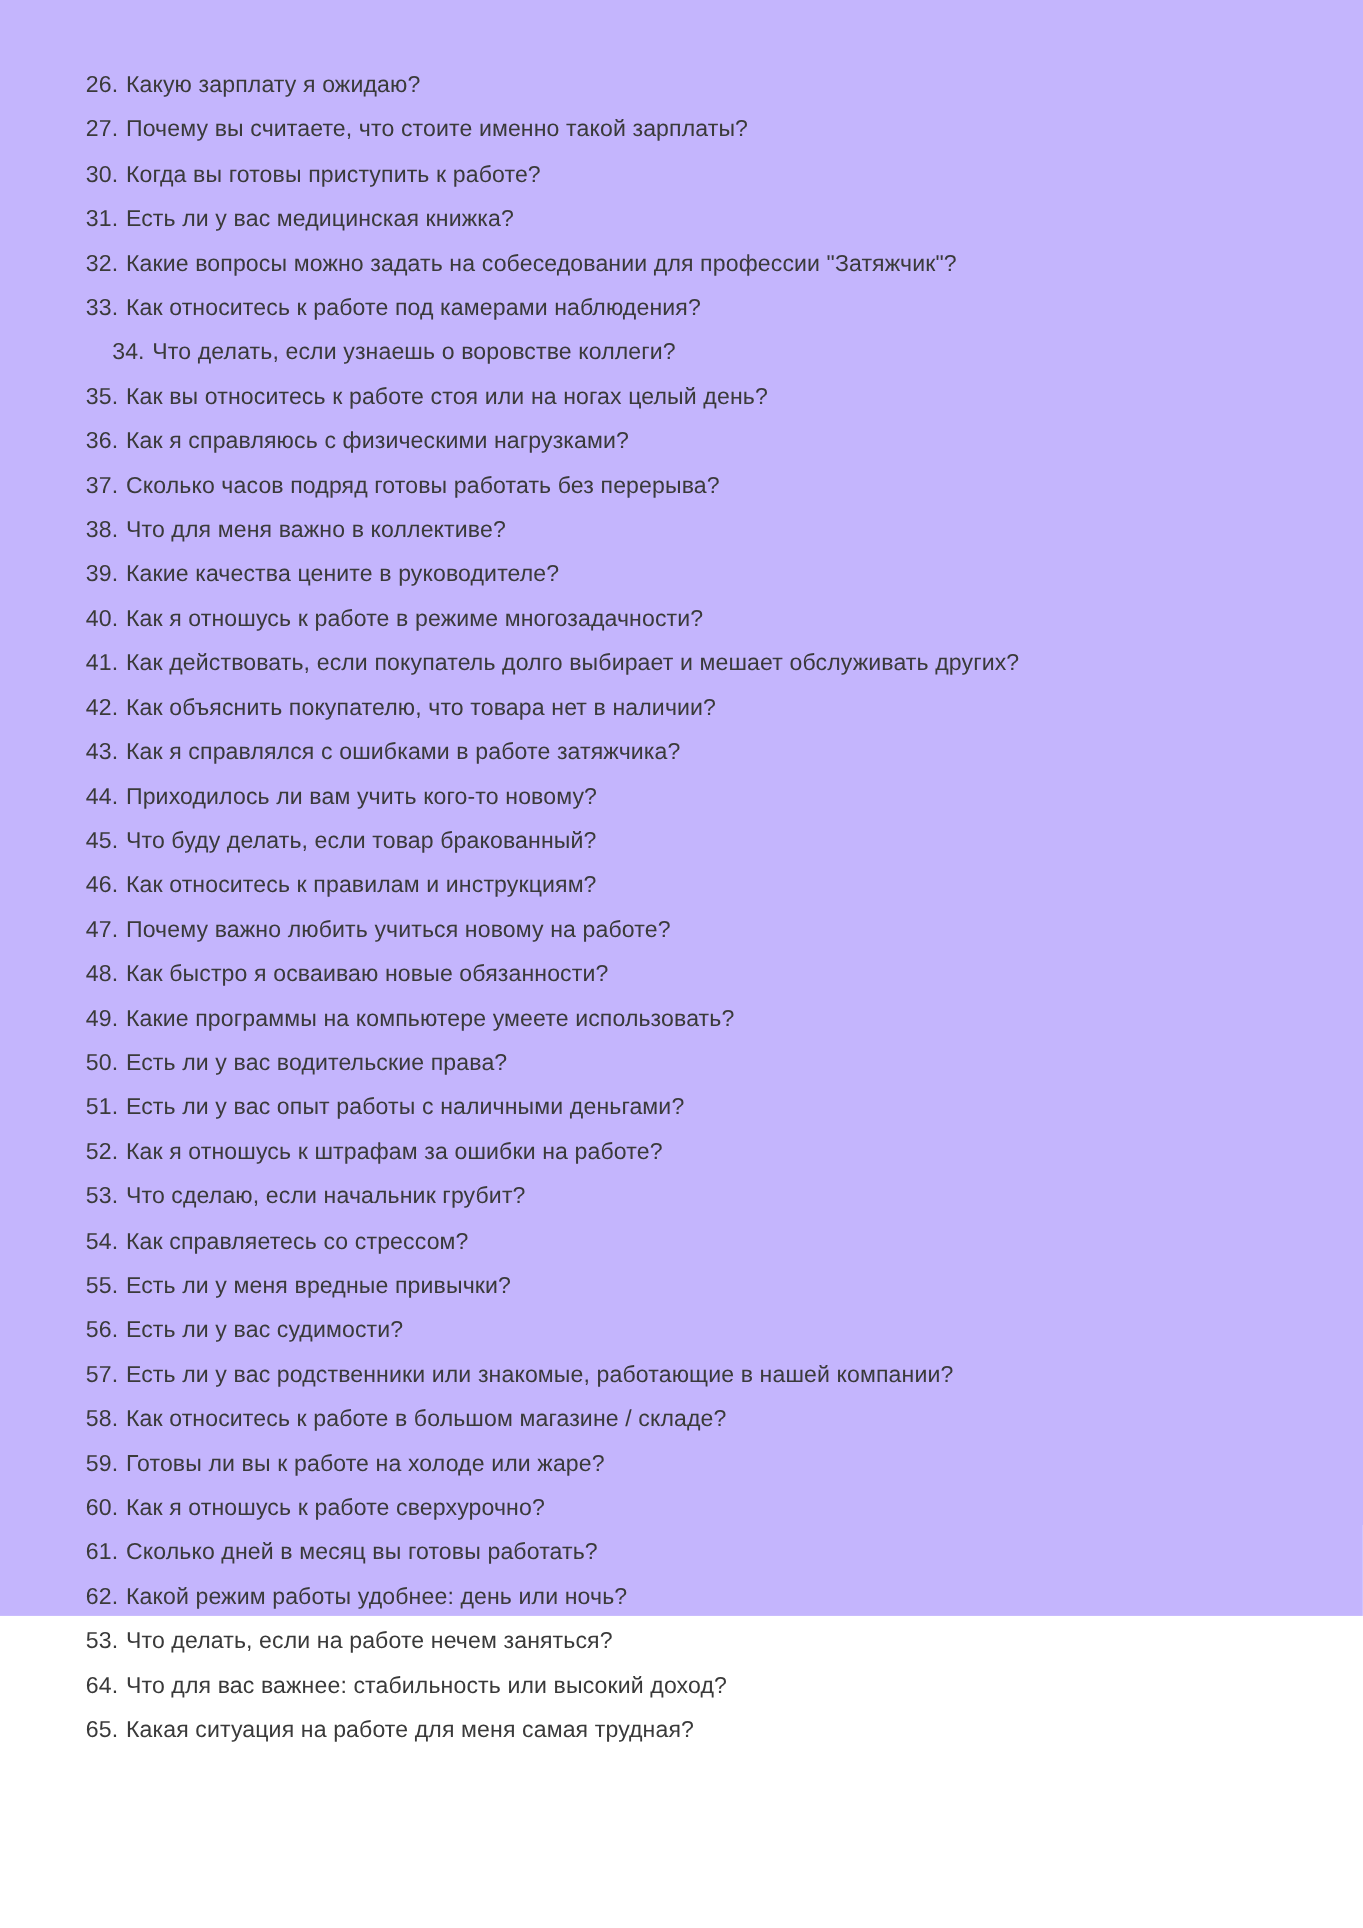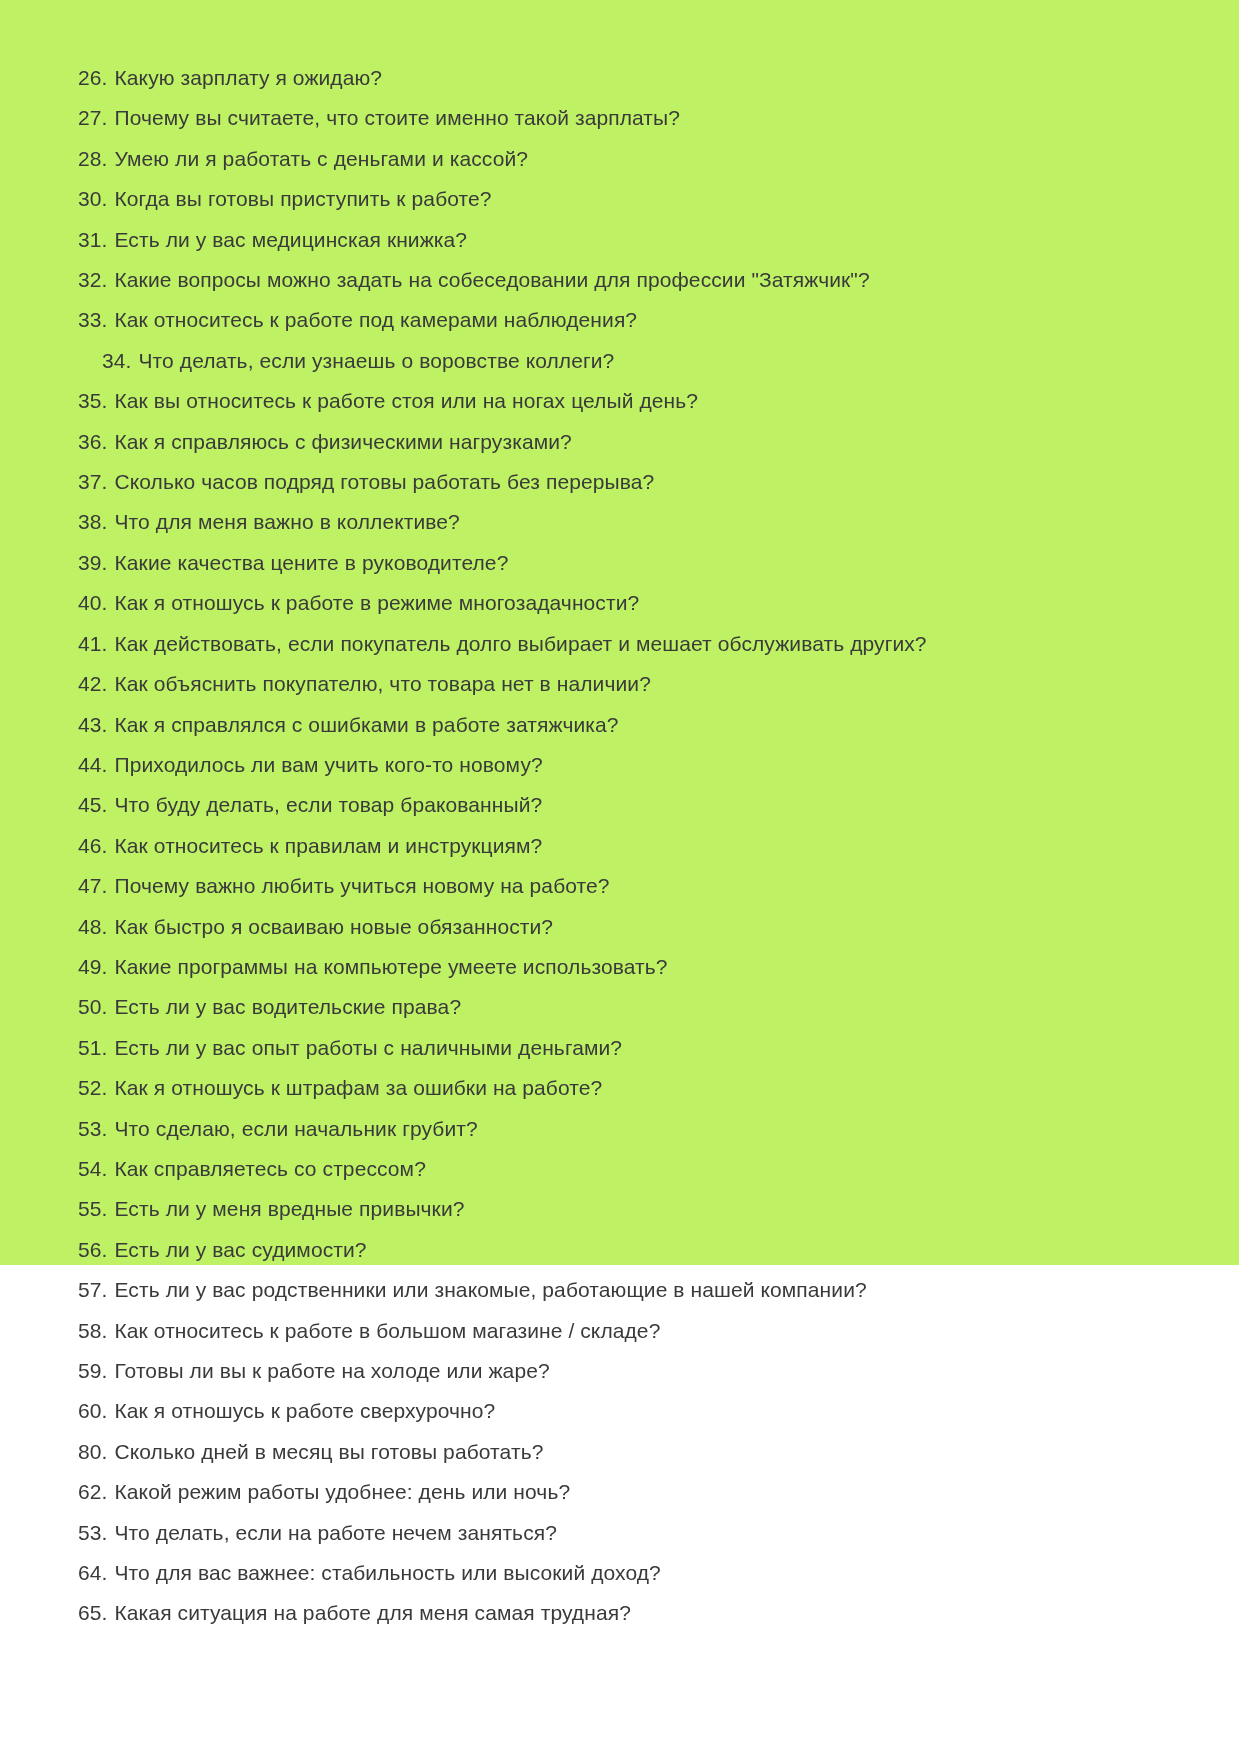--- a/index.html
+++ b/index.html
@@ -9,23 +9,23 @@
   }
   body {
     width: 1239px;
     height: 1753px;
     overflow: hidden;
     font-family: "Liberation Sans", "DejaVu Sans", sans-serif;
   }
   .page {
     box-sizing: border-box;
     width: 1239px;
-    height: 1265px;
+    height: 1469px;
     padding: 58px 30px 0 78px;
-    background: #bef264;
+    background: #c4b5fd;
   }
   .question-list {
     list-style: none;
     margin: 0;
     padding: 0;
   }
   .question-line {
     font-size: 21px;
     line-height: 40.4px;
     color: #3a3a3a;
@@ -38,21 +38,20 @@
 </style>
 </head>
 <body style="background: rgb(255, 255, 255);">
 
 <main class="page">
   <ol class="question-list" id="question-list">
   <li class="question-line" style="color: rgb(58, 58, 58);"><span class="q-num">26.</span><span class="q-text">Какую зарплату я ожидаю?</span></li>
 
   <li class="question-line" style="color: rgb(58, 58, 58);"><span class="q-num">27.</span><span class="q-text">Почему вы считаете, что стоите именно такой зарплаты?</span></li>
 
-  <li class="question-line" style="color: rgb(58, 58, 58);"><span class="q-num">28.</span><span class="q-text">Умею ли я работать с деньгами и кассой?</span></li>
 
 
   <li class="question-line" style="color: rgb(58, 58, 58);"><span class="q-num">30.</span><span class="q-text">Когда вы готовы приступить к работе?</span></li>
 
   <li class="question-line" style="color: rgb(58, 58, 58);"><span class="q-num">31.</span><span class="q-text">Есть ли у вас медицинская книжка?</span></li>
 
   <li class="question-line" style="color: rgb(58, 58, 58);"><span class="q-num">32.</span><span class="q-text">Какие вопросы можно задать на собеседовании для профессии "Затяжчик"?</span></li>
 
   <li class="question-line" style="color: rgb(58, 58, 58);"><span class="q-num">33.</span><span class="q-text">Как относитесь к работе под камерами наблюдения?</span></li>
 
@@ -103,21 +102,21 @@
   <li class="question-line" style="color: rgb(58, 58, 58);"><span class="q-num">56.</span><span class="q-text">Есть ли у вас судимости?</span></li>
 
   <li class="question-line" style="color: rgb(58, 58, 58);"><span class="q-num">57.</span><span class="q-text">Есть ли у вас родственники или знакомые, работающие в нашей компании?</span></li>
 
   <li class="question-line" style="color: rgb(58, 58, 58);"><span class="q-num">58.</span><span class="q-text">Как относитесь к работе в большом магазине / складе?</span></li>
 
   <li class="question-line" style="color: rgb(58, 58, 58);"><span class="q-num">59.</span><span class="q-text">Готовы ли вы к работе на холоде или жаре?</span></li>
 
   <li class="question-line" style="color: rgb(58, 58, 58);"><span class="q-num">60.</span><span class="q-text">Как я отношусь к работе сверхурочно?</span></li>
 
-  <li class="question-line" style="color: rgb(58, 58, 58);"><span class="q-num">80.</span><span class="q-text">Сколько дней в месяц вы готовы работать?</span></li>
+  <li class="question-line" style="color: rgb(58, 58, 58);"><span class="q-num">61.</span><span class="q-text">Сколько дней в месяц вы готовы работать?</span></li>
 
   <li class="question-line" style="color: rgb(58, 58, 58);"><span class="q-num">62.</span><span class="q-text">Какой режим работы удобнее: день или ночь?</span></li>
 
   <li class="question-line" style="color: rgb(58, 58, 58);"><span class="q-num">53.</span><span class="q-text">Что делать, если на работе нечем заняться?</span></li>
 
   <li class="question-line" style="color: rgb(58, 58, 58);"><span class="q-num">64.</span><span class="q-text">Что для вас важнее: стабильность или высокий доход?</span></li>
 
   <li class="question-line" style="color: rgb(58, 58, 58);"><span class="q-num">65.</span><span class="q-text">Какая ситуация на работе для меня самая трудная?</span></li>
 </ol>
 </main>

